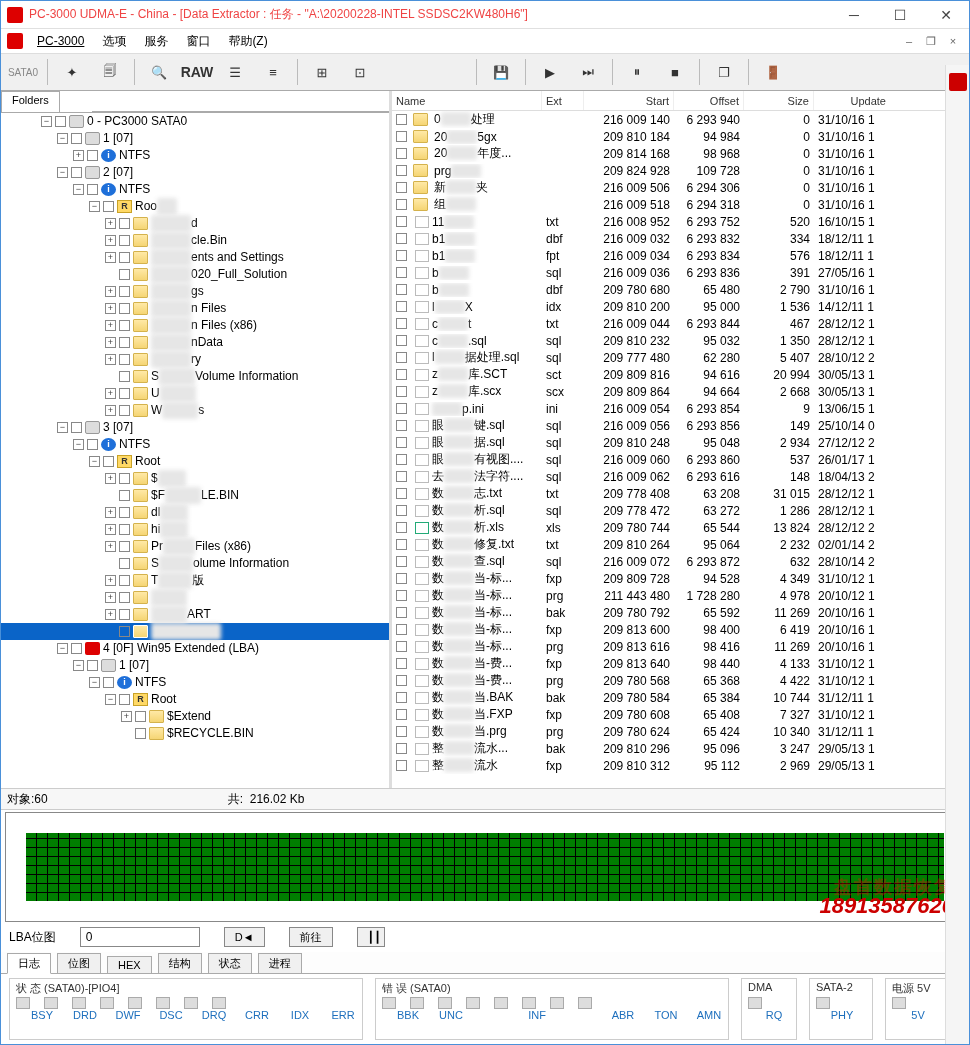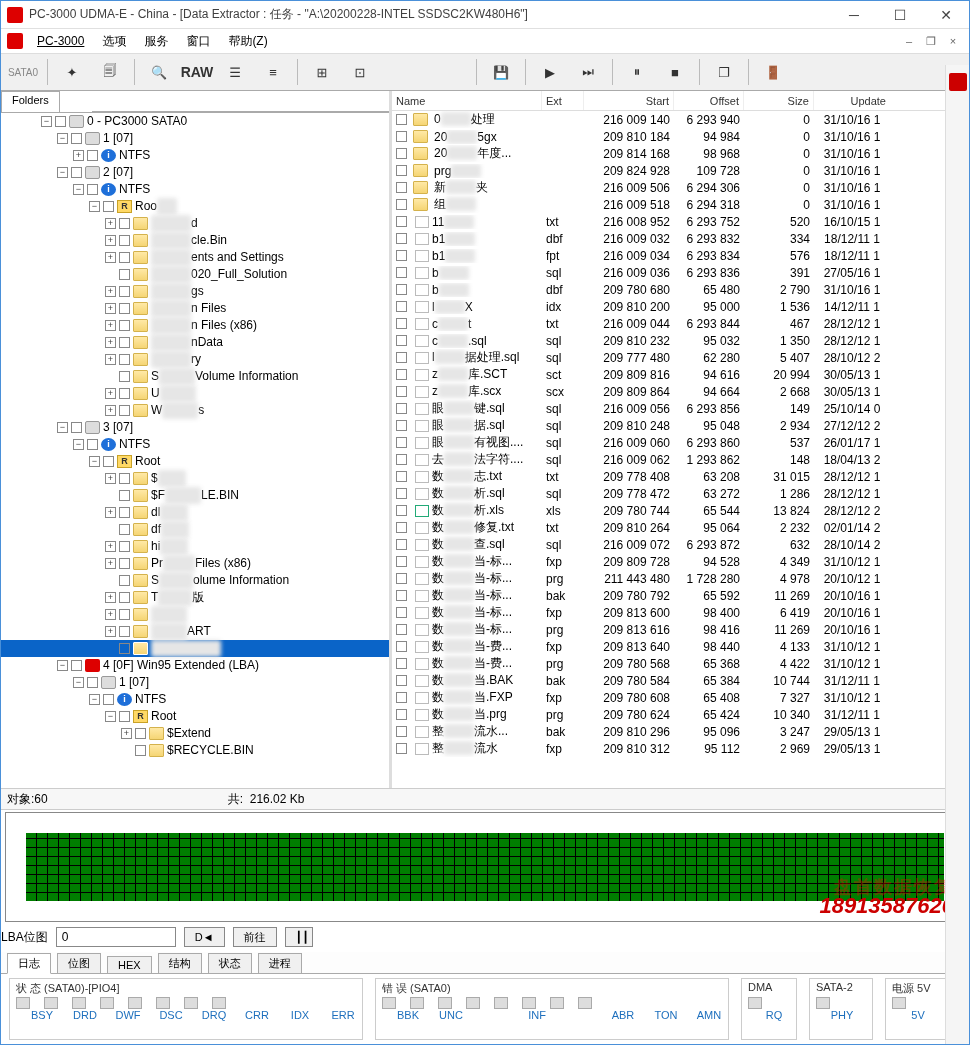--- a/index.html
+++ b/index.html
@@ -1,20 +1,20 @@
 <!DOCTYPE html>
 <html><head>
 <meta charset="utf-8">
 <style>
   * { box-sizing: border-box; }
   body { margin:0; font:12px "Microsoft YaHei", Tahoma, Arial, sans-serif; color:#000; background:#fff; user-select:none; }
   .window{width:970px;height:1045px;border:1px solid #4a90d9;display:flex;flex-direction:column;position:relative;}
   .titlebar{height:28px;background:#fff;display:flex;align-items:center;border-bottom:1px solid #e0e0e0;}
   .titlebar .icon{width:16px;height:16px;margin:0 6px;background:#d00;border-radius:2px;}
-  .titlebar .title{flex:1;font-size:12px;color:#404040;}
+  .titlebar .title{flex:1;font-size:12px;color:#ef4444;}
   .wbtn{width:46px;height:28px;display:flex;align-items:center;justify-content:center;color:#444;font-size:14px;}
   .menubar{height:24px;display:flex;align-items:center;padding:0 6px;gap:2px;font-size:12px;}
   .menubar .micon{width:16px;height:16px;background:#d00;border-radius:2px;margin-right:4px;}
   .menubar .mitem{padding:2px 8px;cursor:default;}
   .menubar .spacer{flex:1;}
   .mdi-btn{width:20px;height:16px;display:flex;align-items:center;justify-content:center;color:#666;font-size:11px;}
   .toolbar{height:38px;display:flex;align-items:center;background:#f0f0f0;border-top:1px solid #ddd;border-bottom:1px solid #aaa;padding:0 4px;gap:2px;}
   .tb-btn{min-width:36px;height:30px;display:flex;align-items:center;justify-content:center;border:1px solid transparent;font-size:13px;color:#333;}
   .tb-sep{width:1px;height:26px;background:#bbb;margin:0 4px;}
   .tb-btn.sata{color:#888;font-size:10px;}
@@ -49,31 +49,31 @@
   .fh.size{width:70px;}
   .fh.upd{width:80px;justify-content:flex-end;border-right:none;padding-right:8px;}
   .fl-row{display:flex;height:17px;align-items:center;font-size:12px;}
   .cell{overflow:hidden;white-space:nowrap;padding:0 4px;}
   .cell.name{width:150px;display:flex;align-items:center;gap:3px;}
   .cell.ext{width:42px;}
   .cell.start,.cell.offset,.cell.size{text-align:right;}
   .cell.start{width:90px;}
   .cell.offset{width:70px;}
   .cell.size{width:70px;}
-  .cell.upd{width:80px;text-align:center;padding-right:8px;}
+  .cell.upd{width:80px;text-align:left;padding-right:8px;}
   .file-icon{width:14px;height:12px;display:inline-block;border:1px solid #bbb;background:#fff;margin-left:2px;}
   .status-strip{height:22px;border-top:1px solid #ccc;border-bottom:1px solid #ccc;display:flex;align-items:center;padding:0 6px;gap:20px;font-size:12px;background:#f7f7f7;}
   .progress-area{height:110px;border:1px solid #888;margin:2px 4px 0 4px;padding:20px;position:relative;background:#fff;}
   .blocks{width:100%;height:100%;background:repeating-linear-gradient(90deg,#00b300 0 10px,#000 10px 11px), repeating-linear-gradient(0deg,#00b300 0 8px,#000 8px 9px);background-blend-mode:multiply;}
   .scroll-up,.scroll-dn{position:absolute;right:1px;width:16px;height:16px;background:#eee;border:1px solid #aaa;display:flex;align-items:center;justify-content:center;font-size:10px;}
   .scroll-up{top:1px;}
   .scroll-dn{bottom:1px;}
   .watermark1{position:absolute;right:10px;bottom:22px;color:rgba(255,0,0,0.35);font-size:18px;font-weight:bold;letter-spacing:2px;font-family:serif;}
   .watermark2{position:absolute;right:10px;bottom:2px;color:#c00;font-size:22px;font-weight:bold;font-style:italic;}
-  .lba-row{height:30px;display:flex;align-items:center;padding:4px 0;gap:8px;}
+  .lba-row{height:30px;display:flex;align-items:center;padding:4px 8px;gap:24px;}
   .lba-row input{border:1px solid #888;height:20px;width:120px;padding:0 5px;font-size:12px;}
   .lba-btn{height:20px;border:1px solid #888;background:#f0f0f0;padding:0 10px;font-size:11px;}
   .tabstrip{height:22px;display:flex;align-items:flex-end;padding:0 6px;gap:6px;border-bottom:1px solid #aaa;background:#fdfdfd;}
   .tabstrip .tab{padding:2px 10px;border:1px solid #aaa;background:#f0f0f0;font-size:11px;position:relative;top:1px;}
   .tabstrip .tab.active{background:#fff;border-bottom-color:#fff;}
   .status-panels{height:70px;display:flex;padding:4px 8px;gap:12px;background:#fff;}
   .panel{border:1px solid #ccc;display:flex;flex-direction:column;padding:2px 6px;}
   .panel .ptitle{font-size:11px;color:#333;height:16px;}
   .panel .leds{display:flex;gap:14px;}
   .panel .led{width:14px;height:12px;background:#ddd;border:1px solid #aaa;display:block;}
@@ -278,26 +278,20 @@
             <span class="node-icon ficon"></span>
             <span>$F<span class="blurspan" style="width: 36px;">&nbsp;</span>LE.BIN</span>
           </div>
           <div class="tree-row" style="padding-left: 104px;">
             <span class="exp">+</span>
             <span class="chk"></span>
             <span class="node-icon ficon"></span>
             <span>dl<span class="blurspan" style="width: 28px;">&nbsp;</span></span>
           </div>
           <div class="tree-row" style="padding-left: 104px;">
-            <span class="exp none"></span>
-            <span class="chk"></span>
-            <span class="node-icon ficon"></span>
-            <span>df<span class="blurspan" style="width: 28px;">&nbsp;</span></span>
-          </div>
-          <div class="tree-row" style="padding-left: 104px;">
             <span class="exp">+</span>
             <span class="chk"></span>
             <span class="node-icon ficon"></span>
             <span>hi<span class="blurspan" style="width: 28px;">&nbsp;</span></span>
           </div>
           <div class="tree-row" style="padding-left: 104px;">
             <span class="exp">+</span>
             <span class="chk"></span>
             <span class="node-icon ficon"></span>
             <span>Pr<span class="blurspan" style="width: 32px;">&nbsp;</span>Files (x86)</span>
@@ -582,20 +576,32 @@
               <div class="cell ext">scx</div>
               <div class="cell start">209 809 864</div>
               <div class="cell offset">94 664</div>
               <div class="cell size">2 668</div>
               <div class="cell upd">30/05/13 1</div>
             </div>
             <div class="fl-row">
               <div class="cell name">
                 <span class="chk"></span>
                 <span class="file-icon"></span>
+                <span><span class="blurspan" style="width: 30px;">&nbsp;</span>p.ini</span>
+              </div>
+              <div class="cell ext">ini</div>
+              <div class="cell start">216 009 054</div>
+              <div class="cell offset">6 293 854</div>
+              <div class="cell size">9</div>
+              <div class="cell upd">13/06/15 1</div>
+            </div>
+            <div class="fl-row">
+              <div class="cell name">
+                <span class="chk"></span>
+                <span class="file-icon"></span>
                 <span>眼<span class="blurspan" style="width: 30px;">&nbsp;</span>键.sql</span>
               </div>
               <div class="cell ext">sql</div>
               <div class="cell start">216 009 056</div>
               <div class="cell offset">6 293 856</div>
               <div class="cell size">149</div>
               <div class="cell upd">25/10/14 0</div>
             </div>
             <div class="fl-row">
               <div class="cell name">
@@ -622,21 +628,21 @@
               <div class="cell upd">26/01/17 1</div>
             </div>
             <div class="fl-row">
               <div class="cell name">
                 <span class="chk"></span>
                 <span class="file-icon"></span>
                 <span>去<span class="blurspan" style="width: 30px;">&nbsp;</span>法字符....</span>
               </div>
               <div class="cell ext">sql</div>
               <div class="cell start">216 009 062</div>
-              <div class="cell offset">1 293 862</div>
+              <div class="cell offset">6 293 616</div>
               <div class="cell size">148</div>
               <div class="cell upd">18/04/13 2</div>
             </div>
             <div class="fl-row">
               <div class="cell name">
                 <span class="chk"></span>
                 <span class="file-icon"></span>
                 <span>数<span class="blurspan" style="width: 30px;">&nbsp;</span>志.txt</span>
               </div>
               <div class="cell ext">txt</div>

